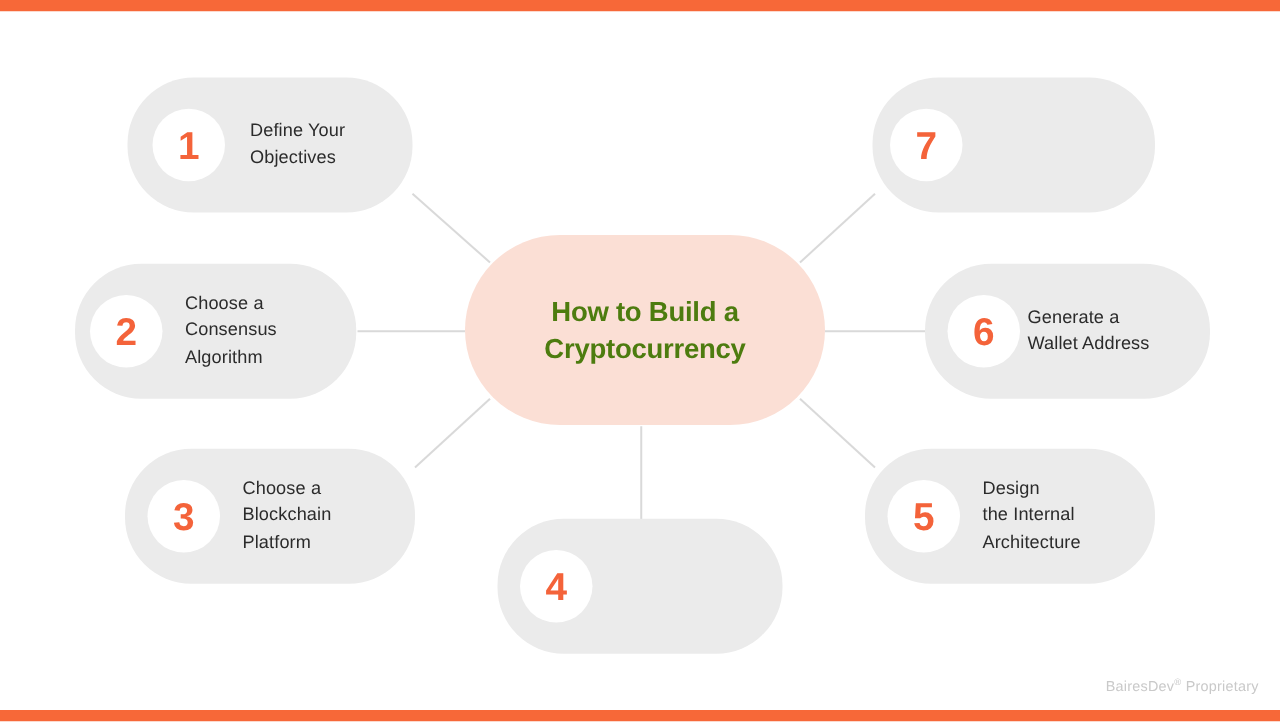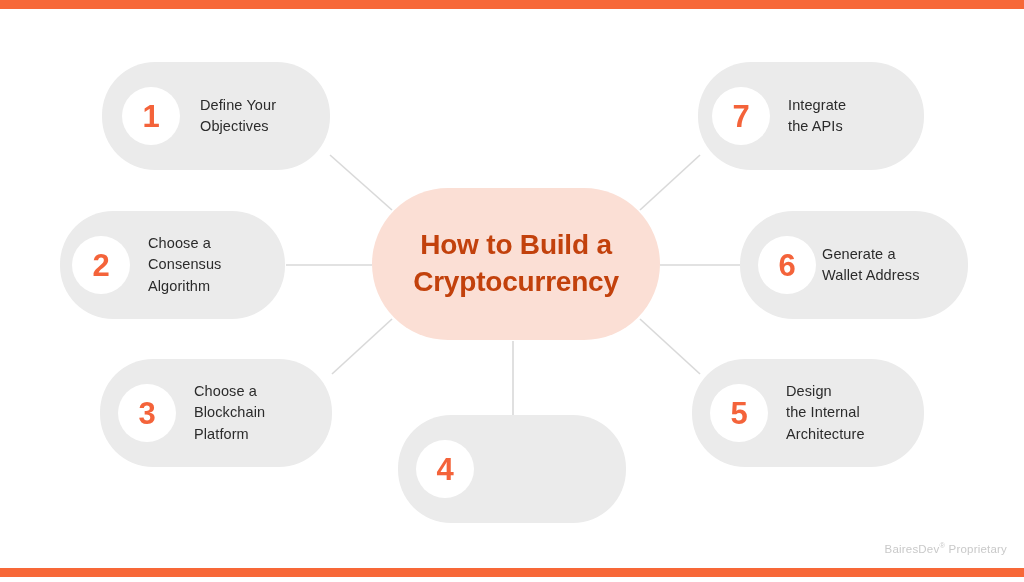--- a/index.html
+++ b/index.html
@@ -50,22 +50,22 @@
     width: 288px;
     height: 152px;
     background: #FBDFD5;
     border-radius: 76px;
     display: flex;
     align-items: center;
     justify-content: center;
     text-align: center;
   }
   .hub-title {
-    color: #c2410c;
-    font-size: 28px;
+    color: #4d7c0f;
+    font-size: 22px;
     font-weight: bold;
     line-height: 1.32;
     letter-spacing: -0.2px;
     padding: 0 18px;
     white-space: pre-line;
   }
   .card {
     position: absolute;
     background: #EBEBEB;
     border-radius: 53px;
@@ -172,21 +172,19 @@
   </div>
 
   <div class="card card-6">
     <div class="num-circle">6</div>
     <div class="card-label">Generate a
 Wallet Address</div>
   </div>
 
   <div class="card card-7">
     <div class="num-circle">7</div>
-    <div class="card-label">Integrate
-the APIs</div>
   </div>
 
   <div class="footer"><span>BairesDev</span><sup>®</sup> <span>Proprietary</span></div>
 
   <div class="bar-bottom"></div>
 
 </div>
 
 </body></html>

